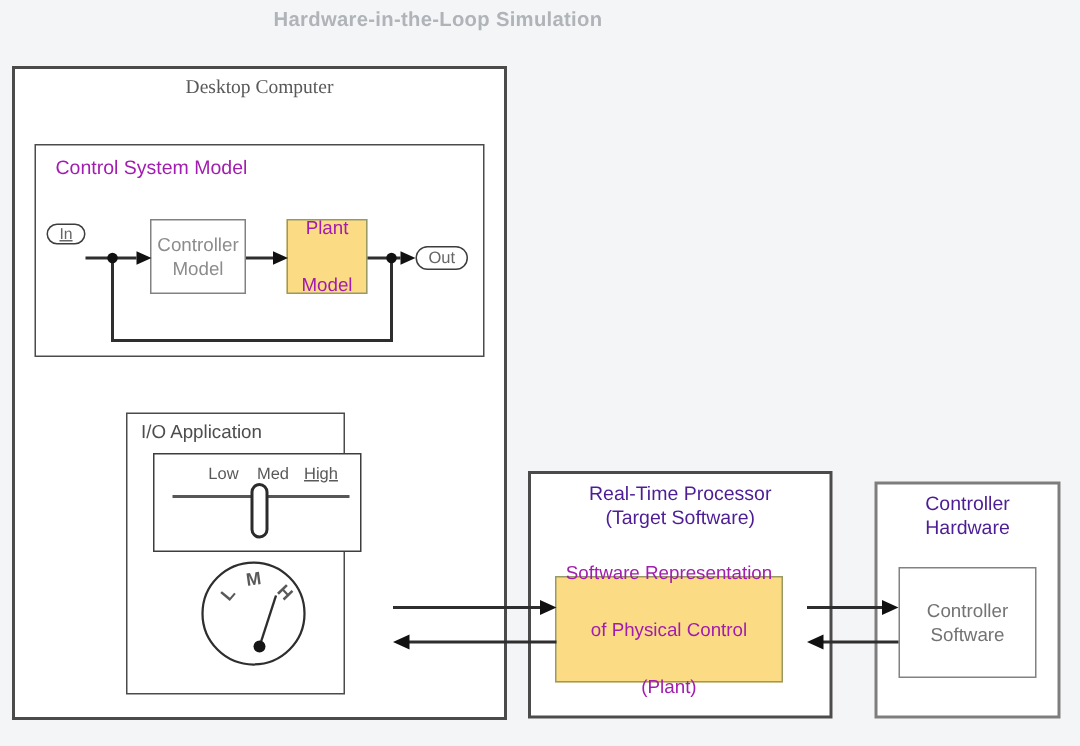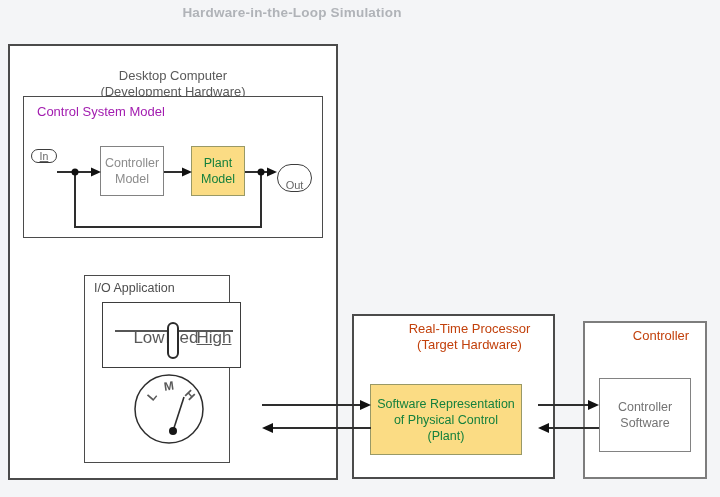--- a/index.html
+++ b/index.html
@@ -14,37 +14,37 @@
     text-align:center; font-size:13.5px; font-weight:bold; color:#b0b3b8;
     letter-spacing:.2px;
   }
   .panel { position:absolute; background:#ffffff; }
   .b-dark  { border:2px solid #4b4b4b; }
   .b-thin  { border:1.5px solid #4b4b4b; }
   .b-mid   { border:2px solid #7d7d7d; }
   .b-gray  { border:1.5px solid #828282; }
 
   .panel-title { width:100%; text-align:center; font-size:13px; line-height:16px; }
-  .c-dark { color:#595959; } .c-mid { color:#c2410c;margin-left:16px; }
+  .c-dark { color:#595959; } .c-mid { color:#4c1d95; }
 
   .desktop { left:8px; top:44px; width:330px; height:436px; }
-  .desktop .panel-title { padding-top:22px; }
+  .desktop .panel-title { padding-top:4px;font-family:Liberation Serif, serif; }
 
   .csm { left:23px; top:96px; width:300px; height:142px; }
   .csm-label { position:absolute; left:13px; top:7px; font-size:13px; color:#a21caf; }
 
   .io { left:84px; top:275px; width:146px; height:188px; }
   .io-label { position:absolute; left:9px; top:5px; font-size:12.5px; color:#4d4d4d; }
 
   .block {
     position:absolute; background:#ffffff; display:flex; flex-direction:column;
     align-items:center; justify-content:center; text-align:center;
     font-size:12.5px; line-height:16px;
   }
-  .yellow { background:#fbdc84; border:1.5px solid #999966; color:#15803d; }
+  .yellow { background:#fbdc84; border:1.5px solid #999966; color:#a21caf;gap:22px; }
 
   .controller-model { left:100px; top:146px; width:64px; height:50px;
     border:1.5px solid #828282; color:#8c8c8c; }
   .plant-model { left:191px; top:146px; width:54px; height:50px; }
 
   .sw-repr { left:370px; top:384px; width:152px; height:71px; }
 
   .rtp { left:352px; top:314px; width:203px; height:165px; }
   .rtp .panel-title { padding-top:5px; }
 
@@ -52,26 +52,26 @@
   .ch .panel-title { padding-top:5px; }
 
   .csw { left:599px; top:378px; width:92px; height:74px; color:#737373; }
 
   .oval {
     position:absolute; background:#fff; border:1.5px solid #3d3d3d;
     border-radius:999px; display:flex; align-items:center; justify-content:center;
     color:#666; 
   }
   .oval-in  { left:31px; top:149px; width:26px; height:14px; font-size:10.5px;text-decoration:underline; }
-  .oval-out { left:277px; top:164px; width:35px; height:28px; font-size:11px;align-items:flex-end; }
+  .oval-out { left:277px; top:164px; width:35px; height:16px; font-size:11px; }
 
   .slider-box { position:absolute; left:102px; top:302px; width:139px; height:66px;
     background:#fff; border:1.5px solid #3d3d3d; }
-  .slider-label { position:absolute; top:25px; transform:translateX(-50%);
-    font-size:17px; color:#595959; white-space:nowrap;padding-left:20px; }
+  .slider-label { position:absolute; top:7px; transform:translateX(-50%);
+    font-size:11px; color:#595959; white-space:nowrap;padding-left:20px; }
   .sl-low  { left:36px; }
   .sl-med  { left:69px; }
   .sl-high { left:101px;text-decoration:underline; }
   .slider-track { position:absolute; left:12px; top:27px; width:118px; height:2px;
     background:#565656; }
   .slider-thumb { position:absolute; left:64px; top:19px; width:12px; height:37px;
     background:#fff; border:2px solid #2b2b2b; border-radius:8px; }
 
   .overlay { position:absolute; left:0; top:0; pointer-events:none; }
   .conn { stroke:#2e2e2e; stroke-width:2; fill:none; }
@@ -83,21 +83,20 @@
 </head>
 <body>
 
 <div class="stage">
 
   <div class="title">Hardware-in-the-Loop Simulation</div>
 
   <div class="panel b-dark desktop">
     <div class="panel-title c-dark">
       <div>Desktop Computer</div>
-      <div>(Development Hardware)</div>
     </div>
   </div>
 
   <div class="panel b-thin csm">
     <div class="csm-label">Control System Model</div>
   </div>
 
   <div class="oval oval-in">
     <span>In</span>
   </div>
@@ -124,33 +123,34 @@
     <span class="slider-label sl-low">Low</span>
     <span class="slider-label sl-med">Med</span>
     <span class="slider-label sl-high">High</span>
     <div class="slider-track"></div>
     <div class="slider-thumb"></div>
   </div>
 
   <div class="panel b-dark rtp">
     <div class="panel-title c-mid">
       <div>Real-Time Processor</div>
-      <div>(Target Hardware)</div>
+      <div>(Target Software)</div>
     </div>
   </div>
 
   <div class="block yellow sw-repr">
     <div>Software Representation</div>
     <div>of Physical Control</div>
     <div>(Plant)</div>
   </div>
 
   <div class="panel b-mid ch">
     <div class="panel-title c-mid">
       <div>Controller</div>
+      <div>Hardware</div>
     </div>
   </div>
 
   <div class="block b-gray csw">
     <div>Controller</div>
     <div>Software</div>
   </div>
 
   <svg class="overlay" width="720" height="497" viewBox="0 0 720 497">
 

